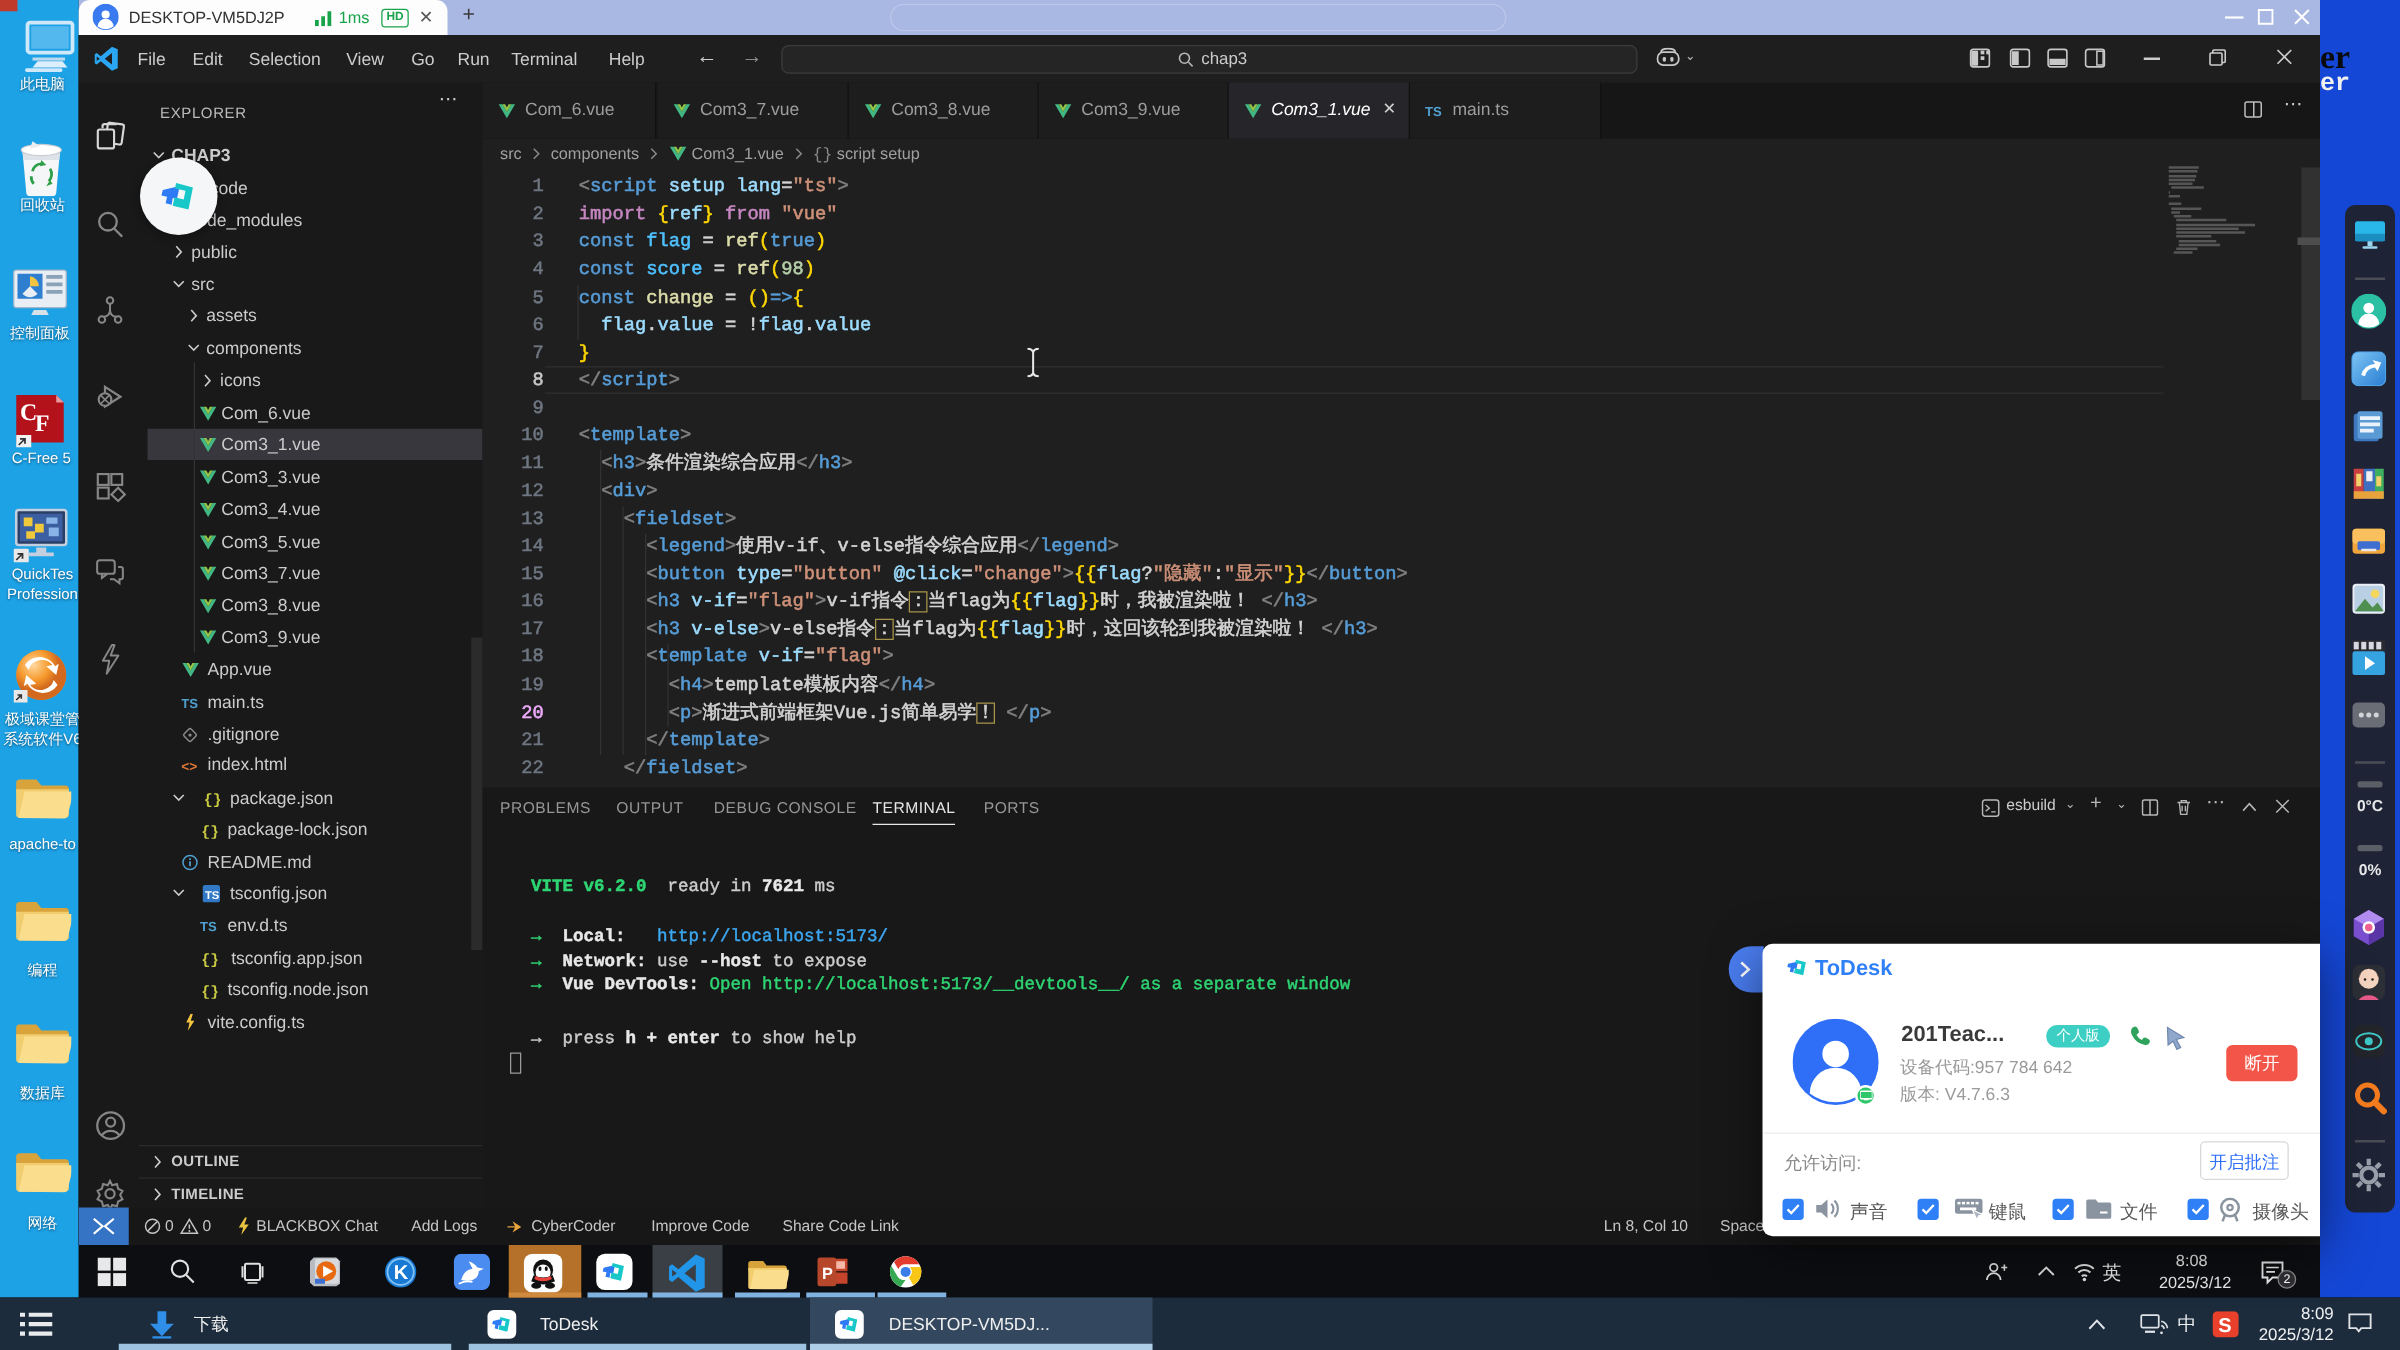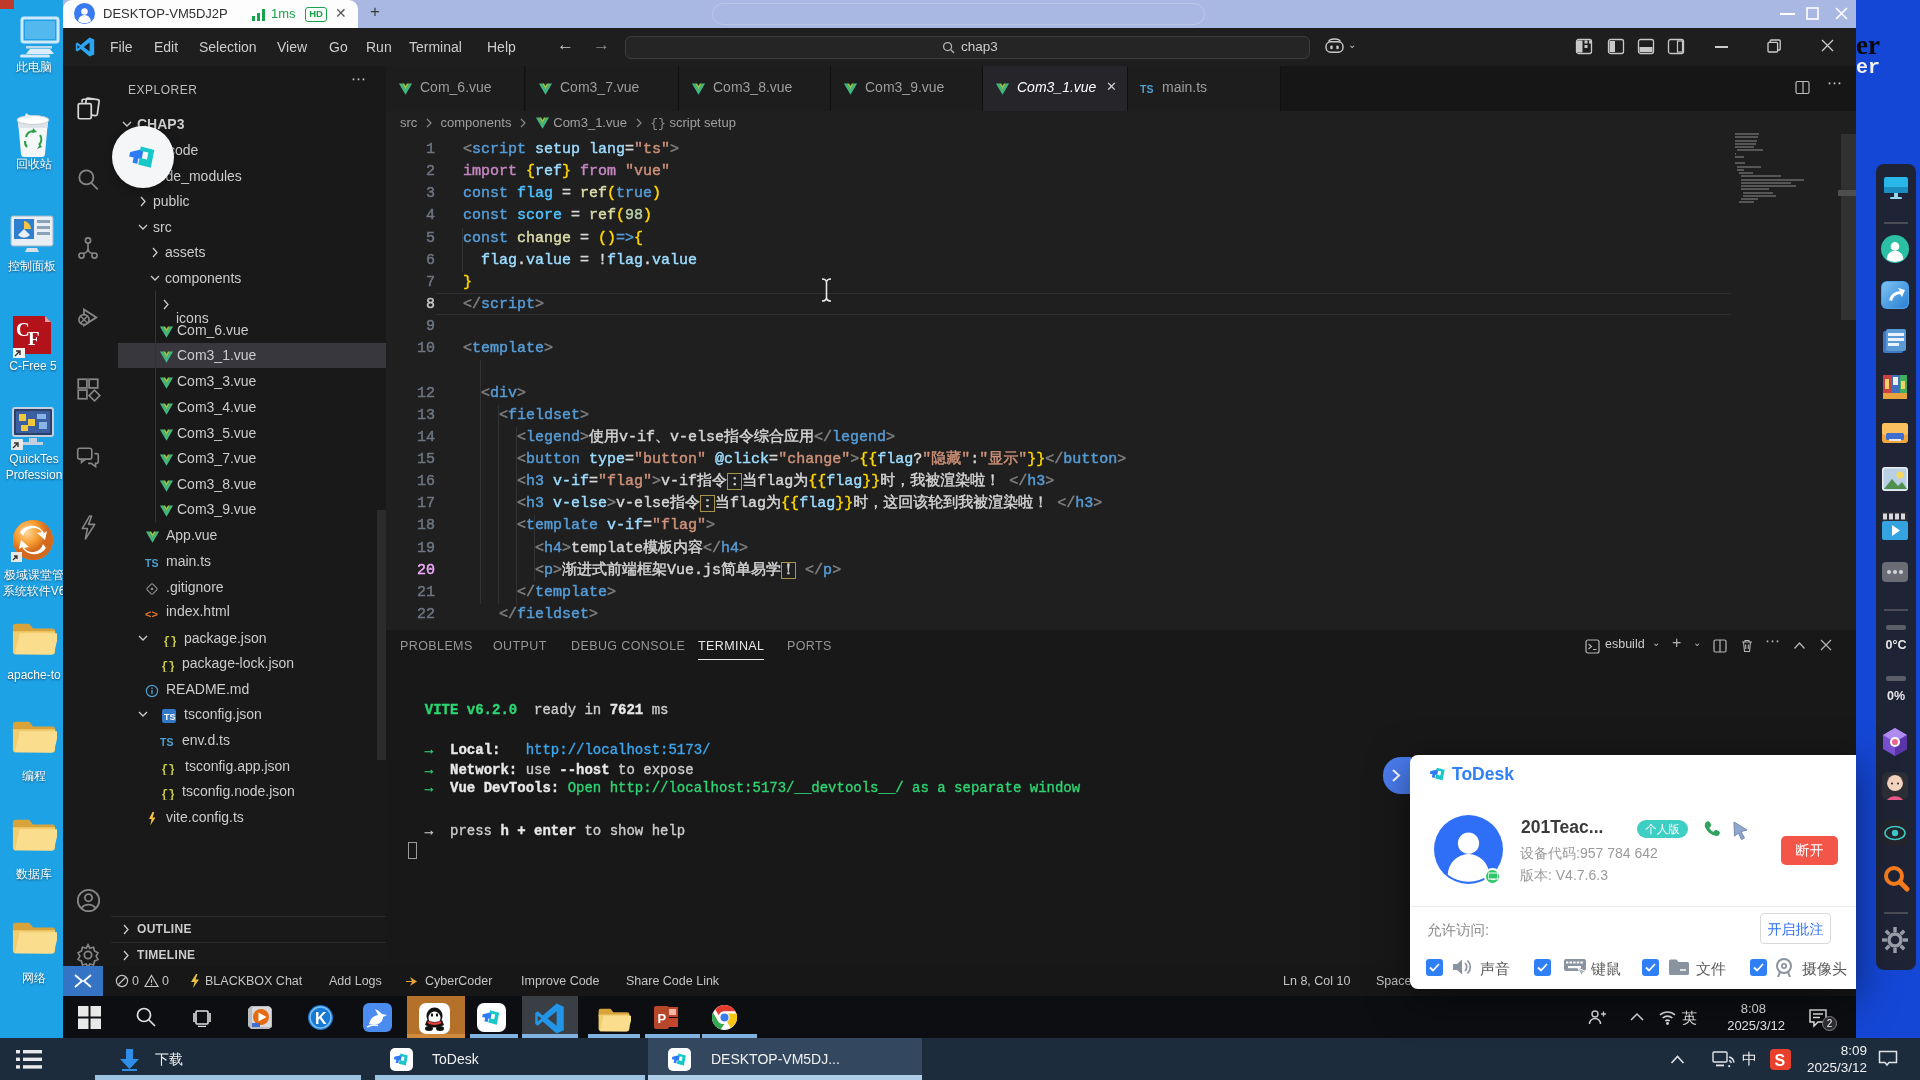--- a/index.html
+++ b/index.html
@@ -412,21 +412,21 @@
           <path d="M4 8 l4 4.5 -4 4.5" fill="none" stroke="#cccccc" stroke-width="1.3"></path>
         </svg></div>
       <div class="tree" style="left:102px;top:212px;font-weight:normal;">assets</div>
       <div class="abs" style="left:86px;top:238px;"><svg width="12" height="25" viewBox="0 0 12 25">
           <path d="M2 10 l4 4 4-4" fill="none" stroke="#cccccc" stroke-width="1.3"></path>
         </svg></div>
       <div class="tree" style="left:102px;top:238px;font-weight:normal;">components</div>
       <div class="abs" style="left:97px;top:264px;"><svg width="12" height="25" viewBox="0 0 12 25">
           <path d="M4 8 l4 4.5 -4 4.5" fill="none" stroke="#cccccc" stroke-width="1.3"></path>
         </svg></div>
-      <div class="tree" style="left:113px;top:264px;font-weight:normal;margin-top:14px;">icons</div>
+      <div class="tree" style="left:113px;top:264px;font-weight:normal;">icons</div>
       <div class="abs" style="left:96px;top:295px;"><svg width="15" height="14" viewBox="0 0 16 14" style="vertical-align:-2px">
           <path d="M1 1 h3.2 L8 7.5 L11.8 1 H15 L8 13 Z" fill="#41b883"></path>
           <path d="M4.2 1 h2.3 L8 3.8 L9.5 1 h2.3 L8 7.5 Z" fill="#94c748"></path>
         </svg></div>
       <div class="tree" style="left:114px;top:290px;font-weight:normal;">Com_6.vue</div>
       <div class="abs" style="left:55px;top:315px;width:268px;height:25px;background:#37373d;"></div>
       <div class="abs" style="left:96px;top:320px;"><svg width="15" height="14" viewBox="0 0 16 14" style="vertical-align:-2px">
           <path d="M1 1 h3.2 L8 7.5 L11.8 1 H15 L8 13 Z" fill="#41b883"></path>
           <path d="M4.2 1 h2.3 L8 3.8 L9.5 1 h2.3 L8 7.5 Z" fill="#94c748"></path>
         </svg></div>
@@ -601,20 +601,21 @@
         <div class="codeline" style="top:73.0px;"><span class="ln" style="color:#6e7681">1</span><span class="ct"><span class="g">&lt;</span><span class="t">script</span><span class="a"> setup lang</span><span class="o">=</span><span class="s">"ts"</span><span class="g">&gt;</span></span></div>
         <div class="codeline" style="top:95.1px;"><span class="ln" style="color:#6e7681">2</span><span class="ct"><span class="k">import</span><span class="gd"> {</span><span class="a">ref</span><span class="gd">}</span><span class="k"> from</span><span class="s"> "vue"</span></span></div>
         <div class="codeline" style="top:117.3px;"><span class="ln" style="color:#6e7681">3</span><span class="ct"><span class="t">const</span><span class="v4"> flag</span><span class="o"> = </span><span class="f">ref</span><span class="gd">(</span><span class="t">true</span><span class="gd">)</span></span></div>
         <div class="codeline" style="top:139.4px;"><span class="ln" style="color:#6e7681">4</span><span class="ct"><span class="t">const</span><span class="v4"> score</span><span class="o"> = </span><span class="f">ref</span><span class="gd">(</span><span class="n">98</span><span class="gd">)</span></span></div>
         <div class="codeline" style="top:161.6px;"><span class="ln" style="color:#6e7681">5</span><span class="ct"><span class="t">const</span><span class="f"> change</span><span class="o"> = </span><span class="gd">()</span><span class="t">=&gt;</span><span class="gd">{</span></span></div>
         <div class="codeline" style="top:183.7px;"><span class="ln" style="color:#6e7681">6</span><span class="ct"><span class="a">  flag</span><span class="o">.</span><span class="a">value</span><span class="o"> = !</span><span class="a">flag</span><span class="o">.</span><span class="a">value</span></span></div>
         <div class="codeline" style="top:205.8px;"><span class="ln" style="color:#6e7681">7</span><span class="ct"><span class="gd">}</span></span></div>
         <div class="codeline" style="top:228.0px;"><span class="ln" style="color:#c6c6c6">8</span><span class="ct"><span class="g">&lt;/</span><span class="t">script</span><span class="g">&gt;</span></span></div>
         <div class="codeline" style="top:250.1px;"><span class="ln" style="color:#6e7681">9</span><span class="ct"></span></div>
         <div class="codeline" style="top:272.3px;"><span class="ln" style="color:#6e7681">10</span><span class="ct"><span class="g">&lt;</span><span class="t">template</span><span class="g">&gt;</span></span></div>
+        <div class="codeline" style="top:294.4px;"><span class="ln" style="color:#6e7681">11</span><span class="ct">  <span class="g">&lt;</span><span class="t">h3</span><span class="g">&gt;</span><span class="x">条件渲染综合应用</span><span class="g">&lt;/</span><span class="t">h3</span><span class="g">&gt;</span></span></div>
         <div class="codeline" style="top:316.5px;"><span class="ln" style="color:#6e7681">12</span><span class="ct">  <span class="g">&lt;</span><span class="t">div</span><span class="g">&gt;</span></span></div>
         <div class="codeline" style="top:338.7px;"><span class="ln" style="color:#6e7681">13</span><span class="ct">    <span class="g">&lt;</span><span class="t">fieldset</span><span class="g">&gt;</span></span></div>
         <div class="codeline" style="top:360.8px;"><span class="ln" style="color:#6e7681">14</span><span class="ct">      <span class="g">&lt;</span><span class="t">legend</span><span class="g">&gt;</span><span class="x">使用v-if、v-else指令综合应用</span><span class="g">&lt;/</span><span class="t">legend</span><span class="g">&gt;</span></span></div>
         <div class="codeline" style="top:383.0px;"><span class="ln" style="color:#6e7681">15</span><span class="ct">      <span class="g">&lt;</span><span class="t">button</span><span class="a"> type</span><span class="o">=</span><span class="s">"button"</span><span class="a"> @click</span><span class="o">=</span><span class="s">"change"</span><span class="g">&gt;</span><span class="gd">{{</span><span class="a">flag</span><span class="o">?</span><span class="s">"隐藏"</span><span class="o">:</span><span class="s">"显示"</span><span class="gd">}}</span><span class="g">&lt;/</span><span class="t">button</span><span class="g">&gt;</span></span></div>
         <div class="codeline" style="top:405.1px;"><span class="ln" style="color:#6e7681">16</span><span class="ct">      <span class="g">&lt;</span><span class="t">h3</span><span class="a"> v-if</span><span class="o">=</span><span class="s">"flag"</span><span class="g">&gt;</span><span class="x">v-if指令<span class="bx">：</span>当flag为</span><span class="gd">{{</span><span class="a">flag</span><span class="gd">}}</span><span class="x">时，我被渲染啦！ </span><span class="g">&lt;/</span><span class="t">h3</span><span class="g">&gt;</span></span></div>
         <div class="codeline" style="top:427.2px;"><span class="ln" style="color:#6e7681">17</span><span class="ct">      <span class="g">&lt;</span><span class="t">h3</span><span class="a"> v-else</span><span class="g">&gt;</span><span class="x">v-else指令<span class="bx">：</span>当flag为</span><span class="gd">{{</span><span class="a">flag</span><span class="gd">}}</span><span class="x">时，这回该轮到我被渲染啦！ </span><span class="g">&lt;/</span><span class="t">h3</span><span class="g">&gt;</span></span></div>
         <div class="codeline" style="top:449.4px;"><span class="ln" style="color:#6e7681">18</span><span class="ct">      <span class="g">&lt;</span><span class="t">template</span><span class="a"> v-if</span><span class="o">=</span><span class="s">"flag"</span><span class="g">&gt;</span></span></div>
         <div class="codeline" style="top:471.5px;"><span class="ln" style="color:#6e7681">19</span><span class="ct">        <span class="g">&lt;</span><span class="t">h4</span><span class="g">&gt;</span><span class="x">template模板内容</span><span class="g">&lt;/</span><span class="t">h4</span><span class="g">&gt;</span></span></div>
         <div class="codeline" style="top:493.7px;"><span class="ln" style="color:#f0abfc">20</span><span class="ct">        <span class="g">&lt;</span><span class="t">p</span><span class="g">&gt;</span><span class="x">渐进式前端框架Vue.js简单易学<span class="bx">！</span> </span><span class="g">&lt;/</span><span class="t">p</span><span class="g">&gt;</span></span></div>
         <div class="codeline" style="top:515.8px;"><span class="ln" style="color:#6e7681">21</span><span class="ct">      <span class="g">&lt;/</span><span class="t">template</span><span class="g">&gt;</span></span></div>

